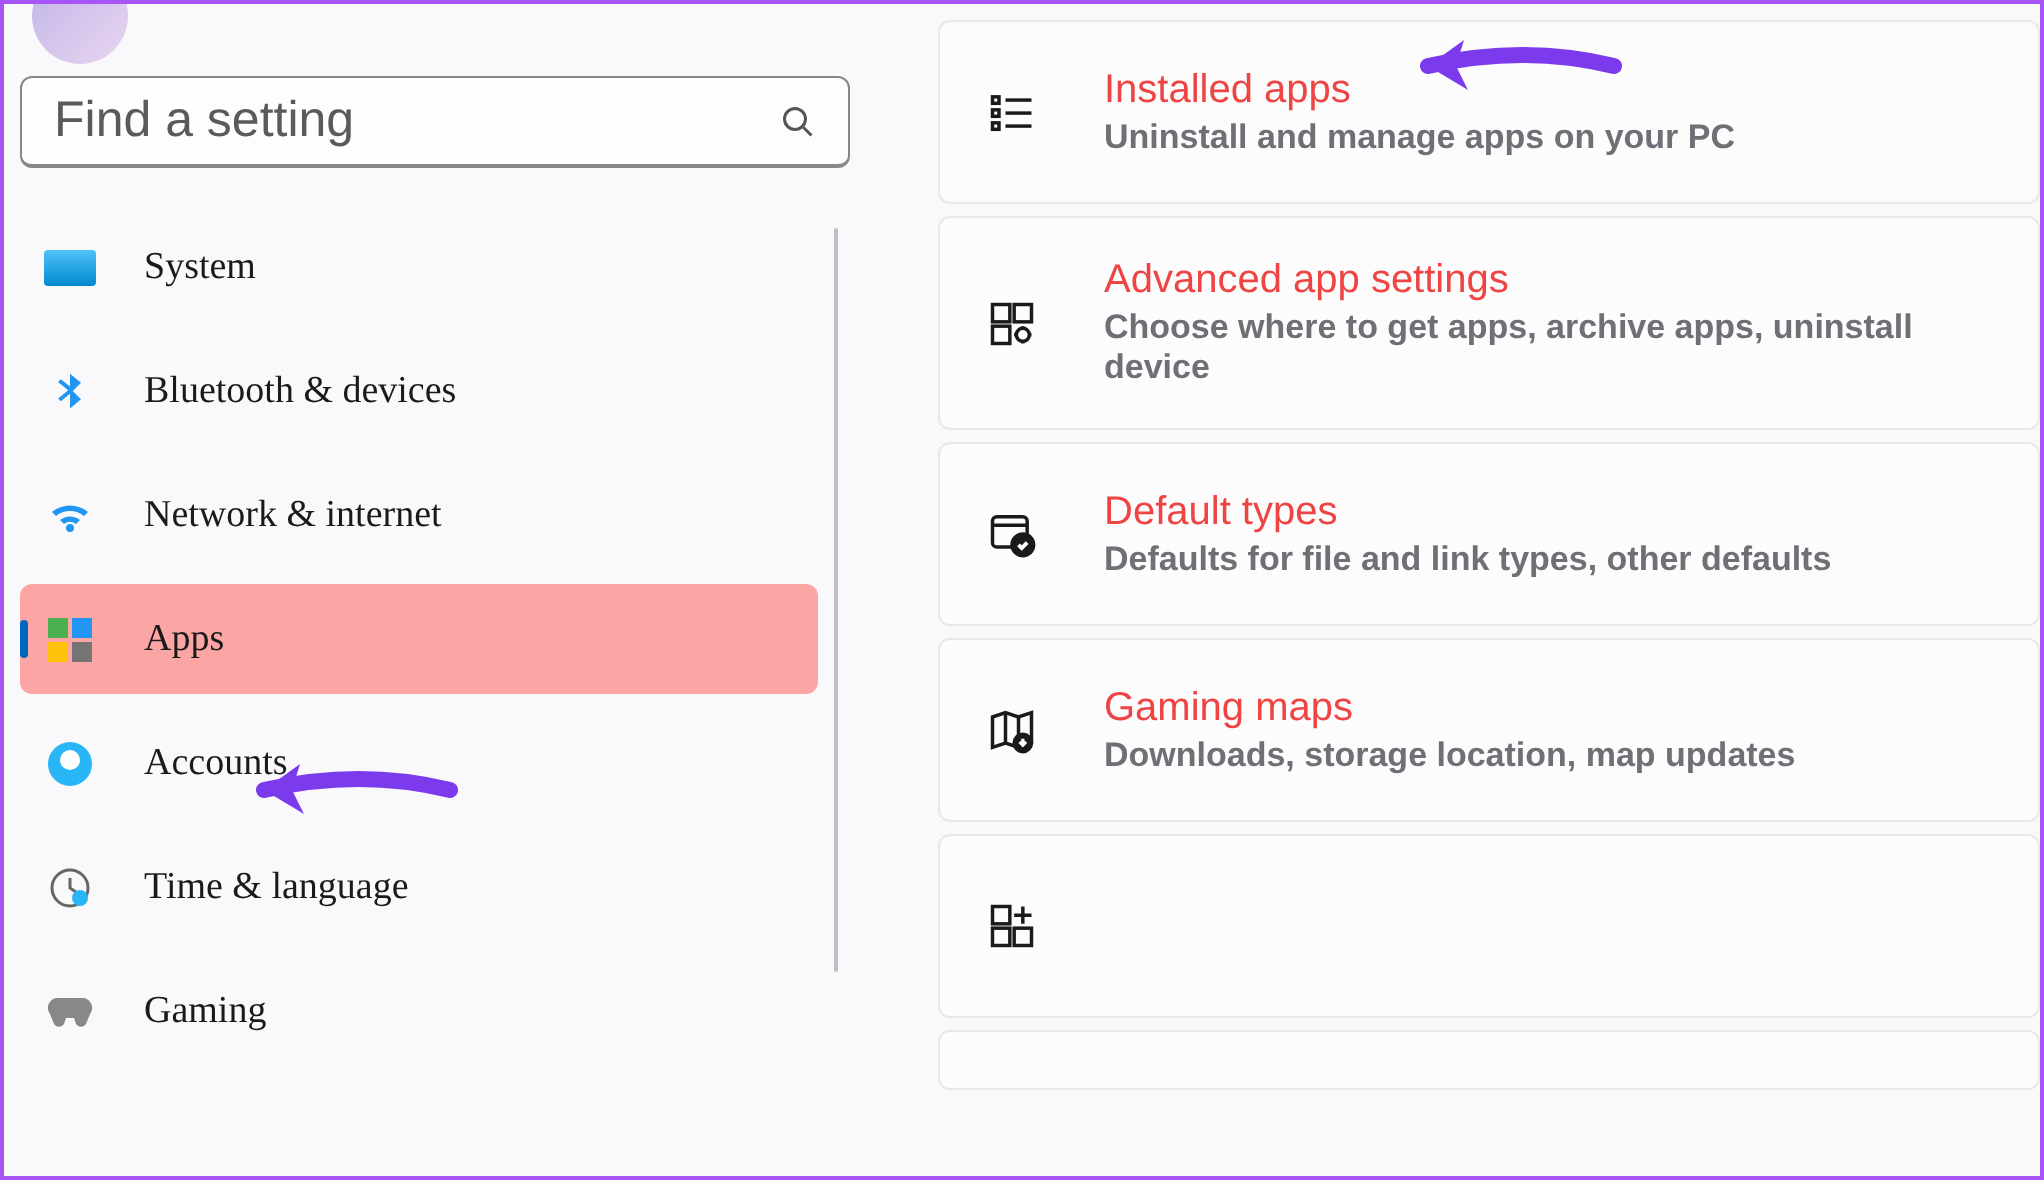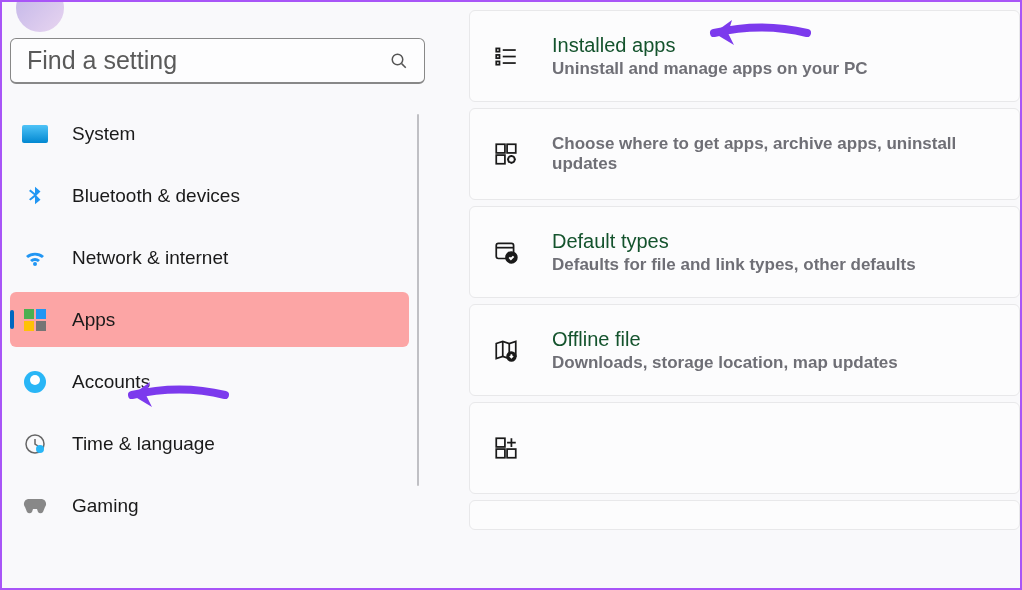--- a/index.html
+++ b/index.html
@@ -97,20 +97,21 @@
       width: 26px;
       height: 26px;
       margin-right: 24px;
       display: flex;
       align-items: center;
       justify-content: center;
     }
     .nav-label {
       font-size: 19px;
       color: #1a1a1a;
+      font-family: Liberation Serif, serif;
     }
     .main {
       flex: 1;
       padding: 8px 0 0 24px;
       overflow: hidden;
     }
     .card {
       background: #fcfcfd;
       border: 1px solid #e8e8ea;
       border-radius: 6px;
@@ -126,21 +127,21 @@
       height: 28px;
       margin-right: 32px;
       display: flex;
       align-items: center;
       justify-content: center;
       color: #1a1a1a;
     }
     .card-body { flex: 1; }
     .card-title {
       font-size: 20px;
-      color: #14532d;
+      color: #ef4444;
       font-weight: 400;
       margin-bottom: 2px;
     }
     .card-desc {
       font-size: 17px;
       color: #6f6f76;
       font-weight: 700;
     }
     
     .arrow {
@@ -271,21 +272,22 @@
       <span class="card-icon">
         <svg width="26" height="26" viewBox="0 0 24 24" fill="none" stroke="currentColor" stroke-width="1.6">
             <rect x="3" y="3" width="8" height="8"></rect>
             <rect x="13" y="3" width="8" height="8"></rect>
             <rect x="3" y="13" width="8" height="8"></rect>
             <circle cx="17" cy="17" r="3"></circle>
             <path d="M17 13v1m0 6v1m4-4h-1m-6 0h-1"></path>
           </svg>
       </span>
       <div class="card-body">
-        <div class="card-desc">Choose where to get apps, archive apps, uninstall updates</div>
+        <div class="card-title">Advanced app settings</div>
+        <div class="card-desc">Choose where to get apps, archive apps, uninstall device</div>
       </div>
     </div>
 
     <div class="card">
       <span class="card-icon">
         <svg width="26" height="26" viewBox="0 0 24 24" fill="none" stroke="currentColor" stroke-width="1.6">
             <rect x="3" y="4" width="16" height="14" rx="2"></rect>
             <line x1="3" y1="8" x2="19" y2="8"></line>
             <circle cx="17" cy="17" r="5" fill="#1a1a1a"></circle>
             <path d="M15 17l1.5 1.5L19 16" stroke="#fff" stroke-width="1.8"></path>
@@ -300,21 +302,21 @@
     <div class="card">
       <span class="card-icon">
         <svg width="26" height="26" viewBox="0 0 24 24" fill="none" stroke="currentColor" stroke-width="1.6">
             <path d="M3 6l6-2 6 2 6-2v14l-6 2-6-2-6 2V6z"></path>
             <path d="M9 4v14M15 6v12"></path>
             <circle cx="17" cy="18" r="4" fill="#1a1a1a"></circle>
             <path d="M17 16v3m-1.5-1.5L17 19l1.5-1.5" stroke="#fff" stroke-width="1.5"></path>
           </svg>
       </span>
       <div class="card-body">
-        <div class="card-title">Offline file</div>
+        <div class="card-title">Gaming maps</div>
         <div class="card-desc">Downloads, storage location, map updates</div>
       </div>
     </div>
 
     <div class="card">
       <span class="card-icon">
         <svg width="26" height="26" viewBox="0 0 24 24" fill="none" stroke="currentColor" stroke-width="1.6">
             <rect x="3" y="3" width="8" height="8"></rect>
             <rect x="3" y="13" width="8" height="8"></rect>
             <rect x="13" y="13" width="8" height="8"></rect>

